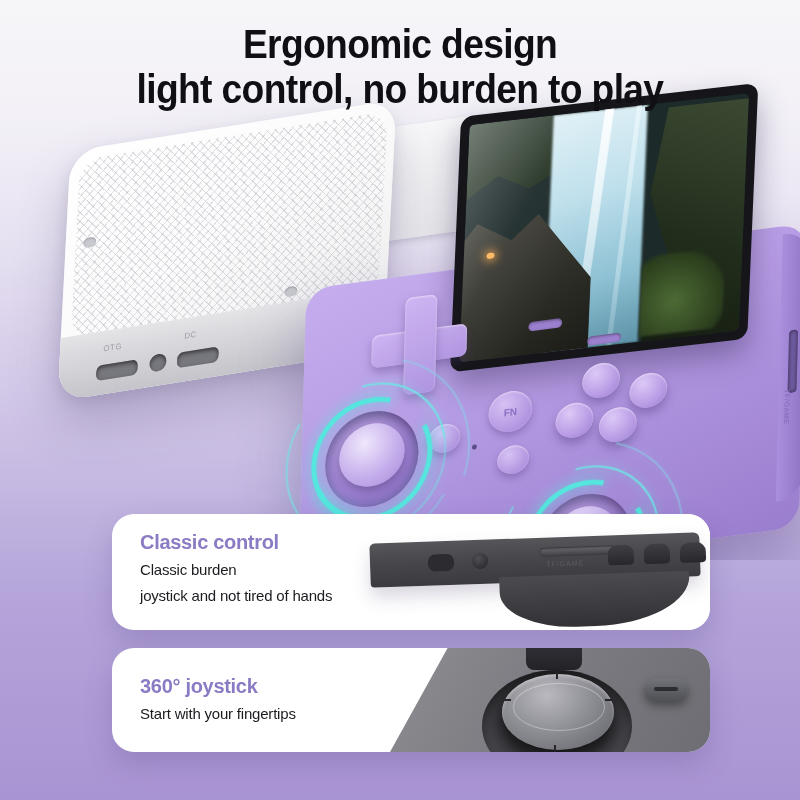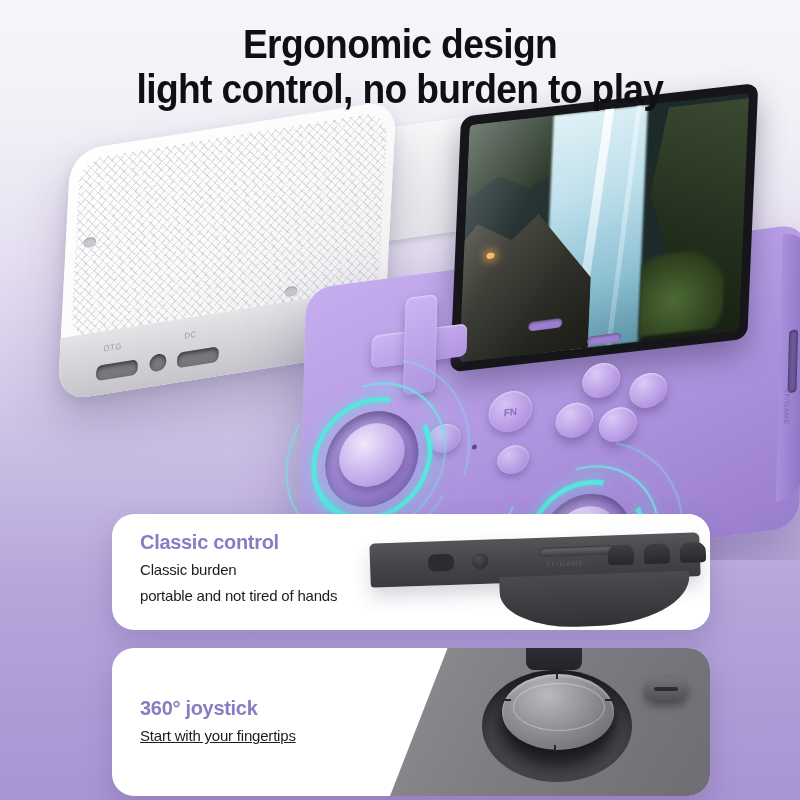--- a/index.html
+++ b/index.html
@@ -158,29 +158,29 @@
     border-top-color:rgba(130,220,235,.45);
     transform:rotate(62deg); filter:drop-shadow(0 0 6px rgba(110,215,230,.45)); }
 
   
   .card{
     position:absolute; left:112px; width:598px; background:#ffffff;
     border-radius:22px; overflow:hidden; z-index:30;
     box-shadow:0 12px 28px rgba(80,62,125,.24);
   }
   #card1{ top:514px; height:116px; }
-  #card2{ top:648px; height:148px; }
+  #card2{ top:648px; height:104px; }
   .card .txt{ position:absolute; left:28px; top:0; height:100%;
     display:flex; flex-direction:column; justify-content:center; z-index:3; }
   .c-title{ font-size:20px; font-weight:bold; color:#8b7bc4; letter-spacing:-.3px; }
   .c-line{ font-size:15px; color:#1c1c20; letter-spacing:-.2px; }
   #card1 .c-title{ margin-bottom:7px; }
   #card1 .c-line{ margin-bottom:9px; }
   #card2 .c-title{ margin-bottom:6px; }
-  #card2 .c-line{ line-height:1.35;text-decoration:underline; }
+  #card2 .c-line{ line-height:1.35; }
 
   .card .photo{ position:absolute; top:0; right:0; height:100%; z-index:1; }
 
   
   #card1 .photo{ width:360px; background:#ffffff; }
   .edgebar{ position:absolute; left:20px; top:24px; width:330px; height:44px;
     transform:rotate(-2deg);
     background:linear-gradient(180deg,#55555a 0%,#46464b 46%,#3a3a3f 100%);
     border-radius:5px 6px 4px 4px; box-shadow:0 10px 18px rgba(80,70,110,.22); }
   .edgebar .btn{ position:absolute; top:13px; background:#2b2b30; border-radius:7px; }
@@ -315,21 +315,21 @@
       <span class="tflbl">TF/GAME</span>
       <div class="nub" style="left:238px;"></div>
       <div class="nub" style="left:274px;"></div>
       <div class="nub" style="left:310px;"></div>
     </div>
     <div class="grip"></div>
   </div>
   <div class="txt">
     <div class="c-title">Classic control</div>
     <div class="c-line">Classic burden</div>
-    <div class="c-line">portable and not tired of hands</div>
+    <div class="c-line">joystick and not tired of hands</div>
   </div>
 </div>
 
 <div class="card" id="card2">
   <div class="photo">
     <div class="jstem"></div>
     <div class="jwell"></div>
     <div class="jcap">
       <span class="jtick" style="left:54px; top:-3px;"></span>
       <span class="jtick" style="left:52px; bottom:-3px;"></span>

